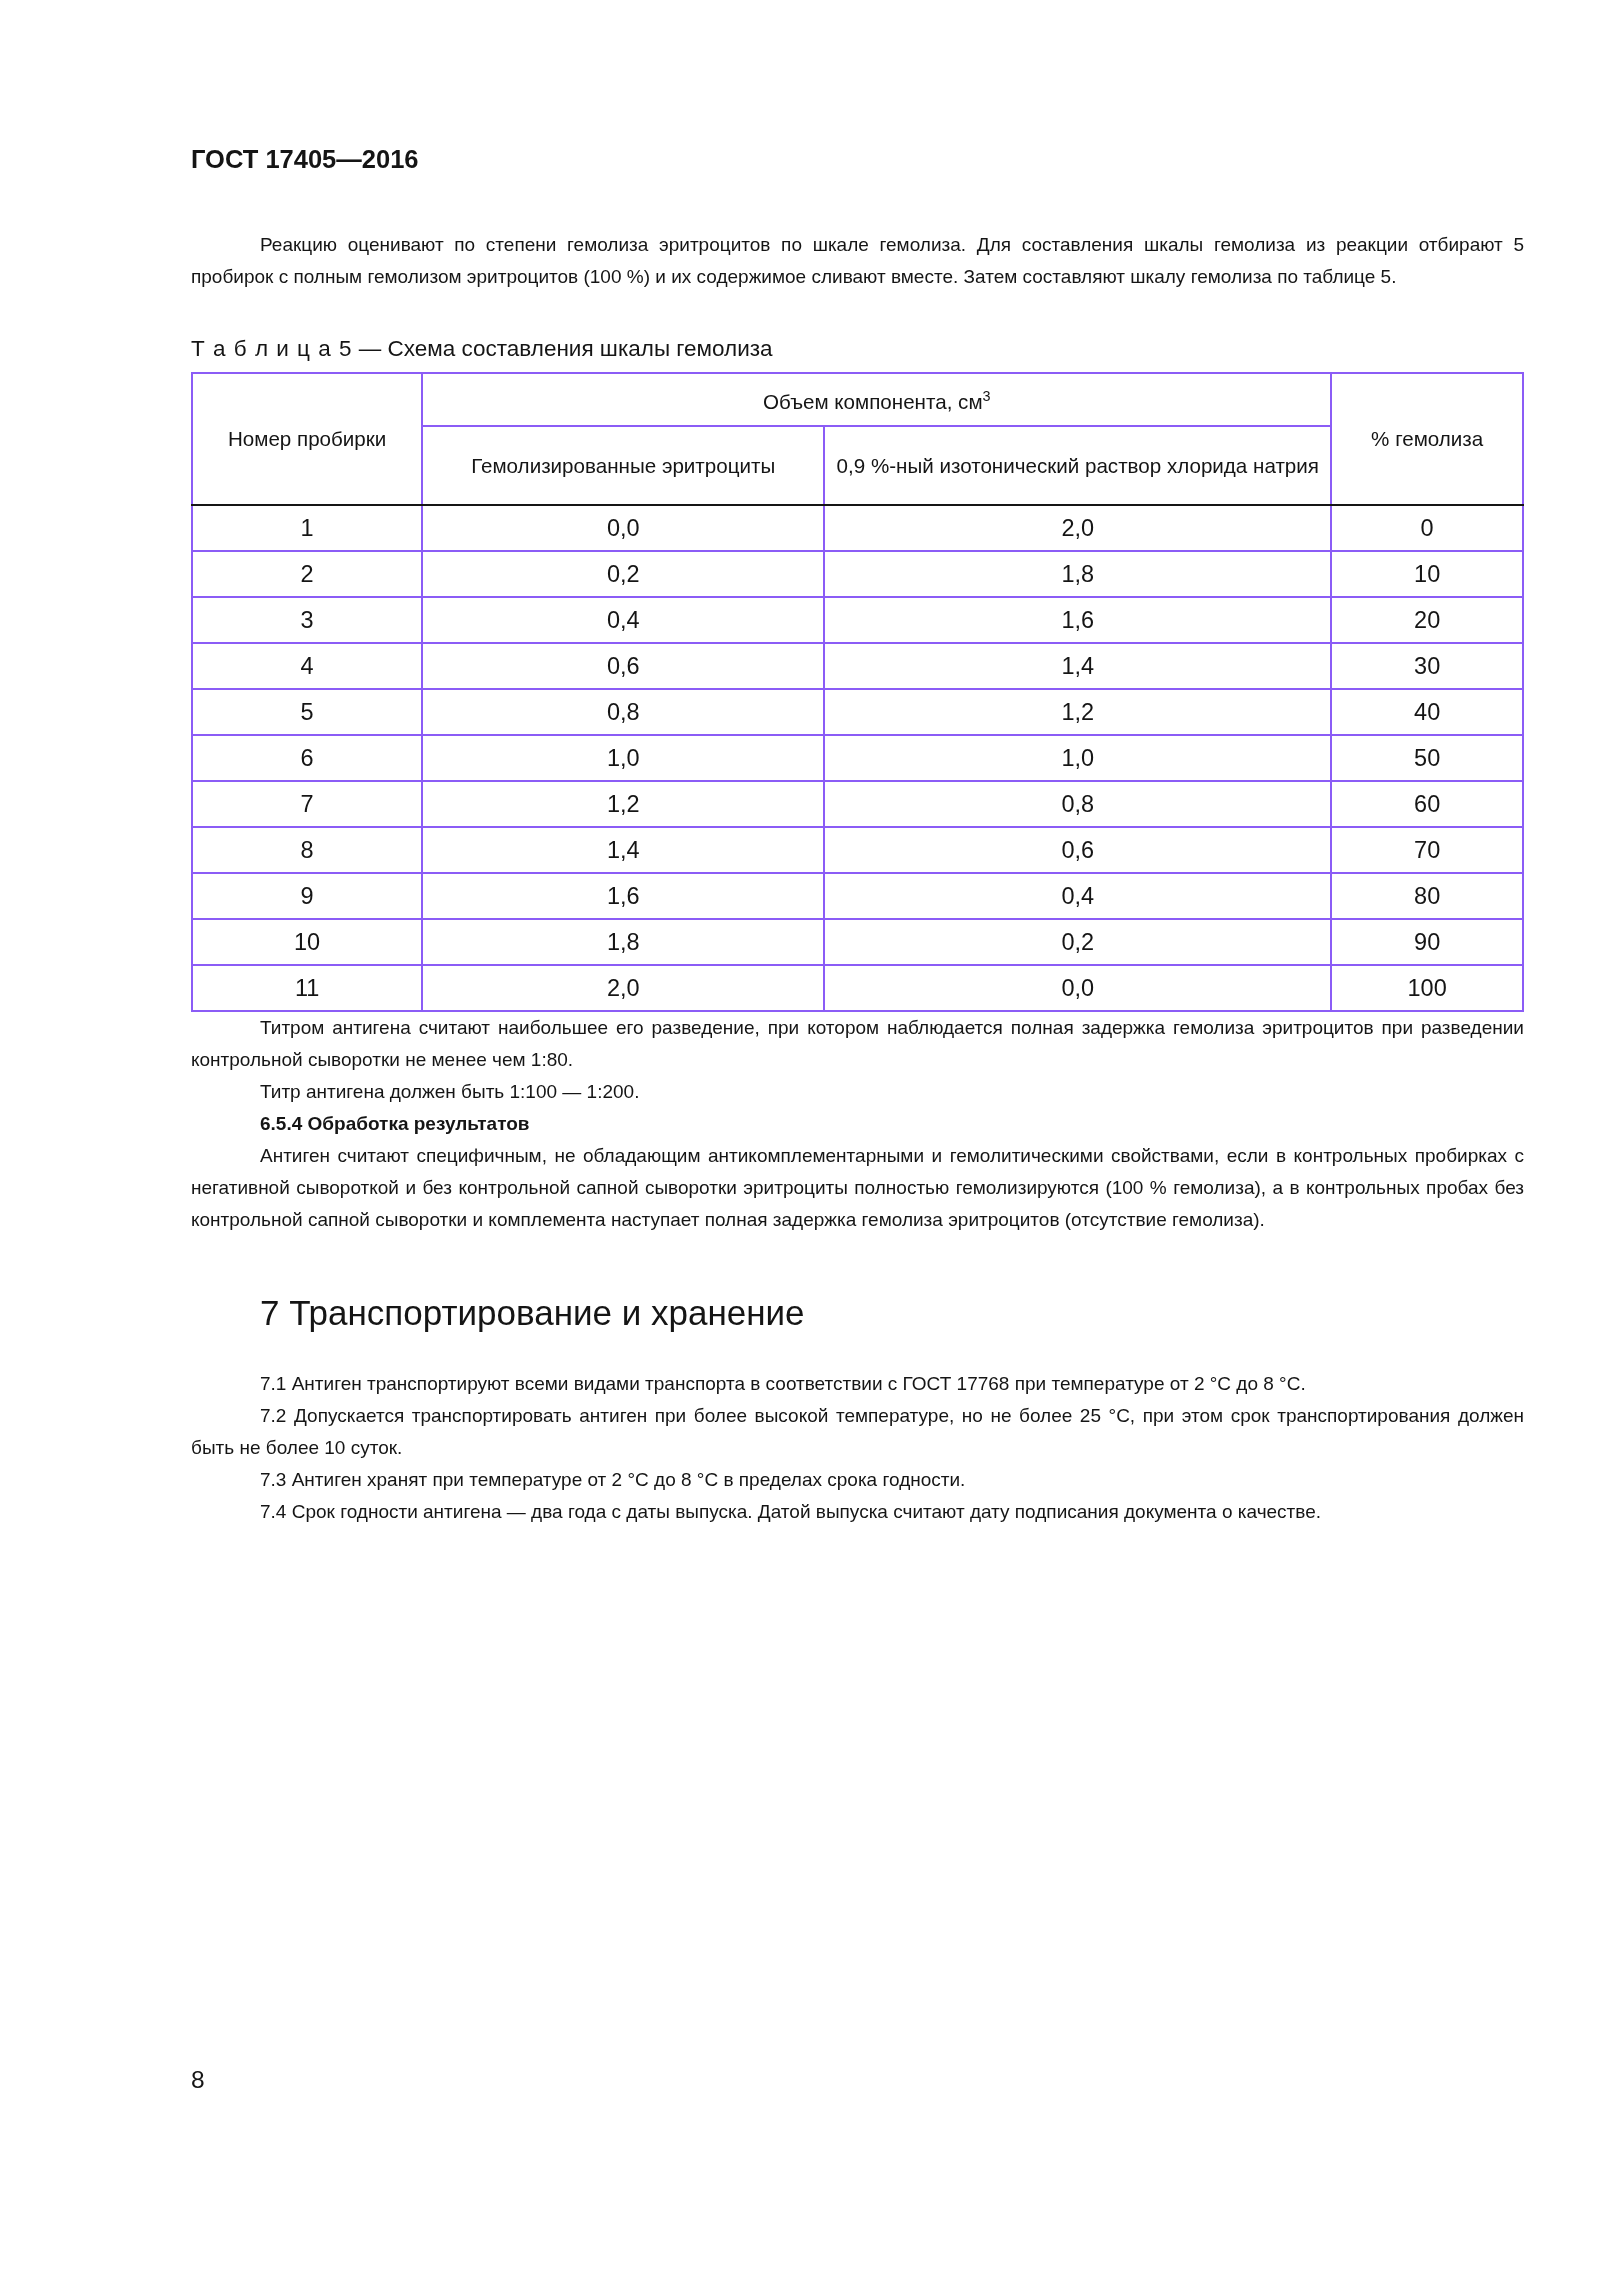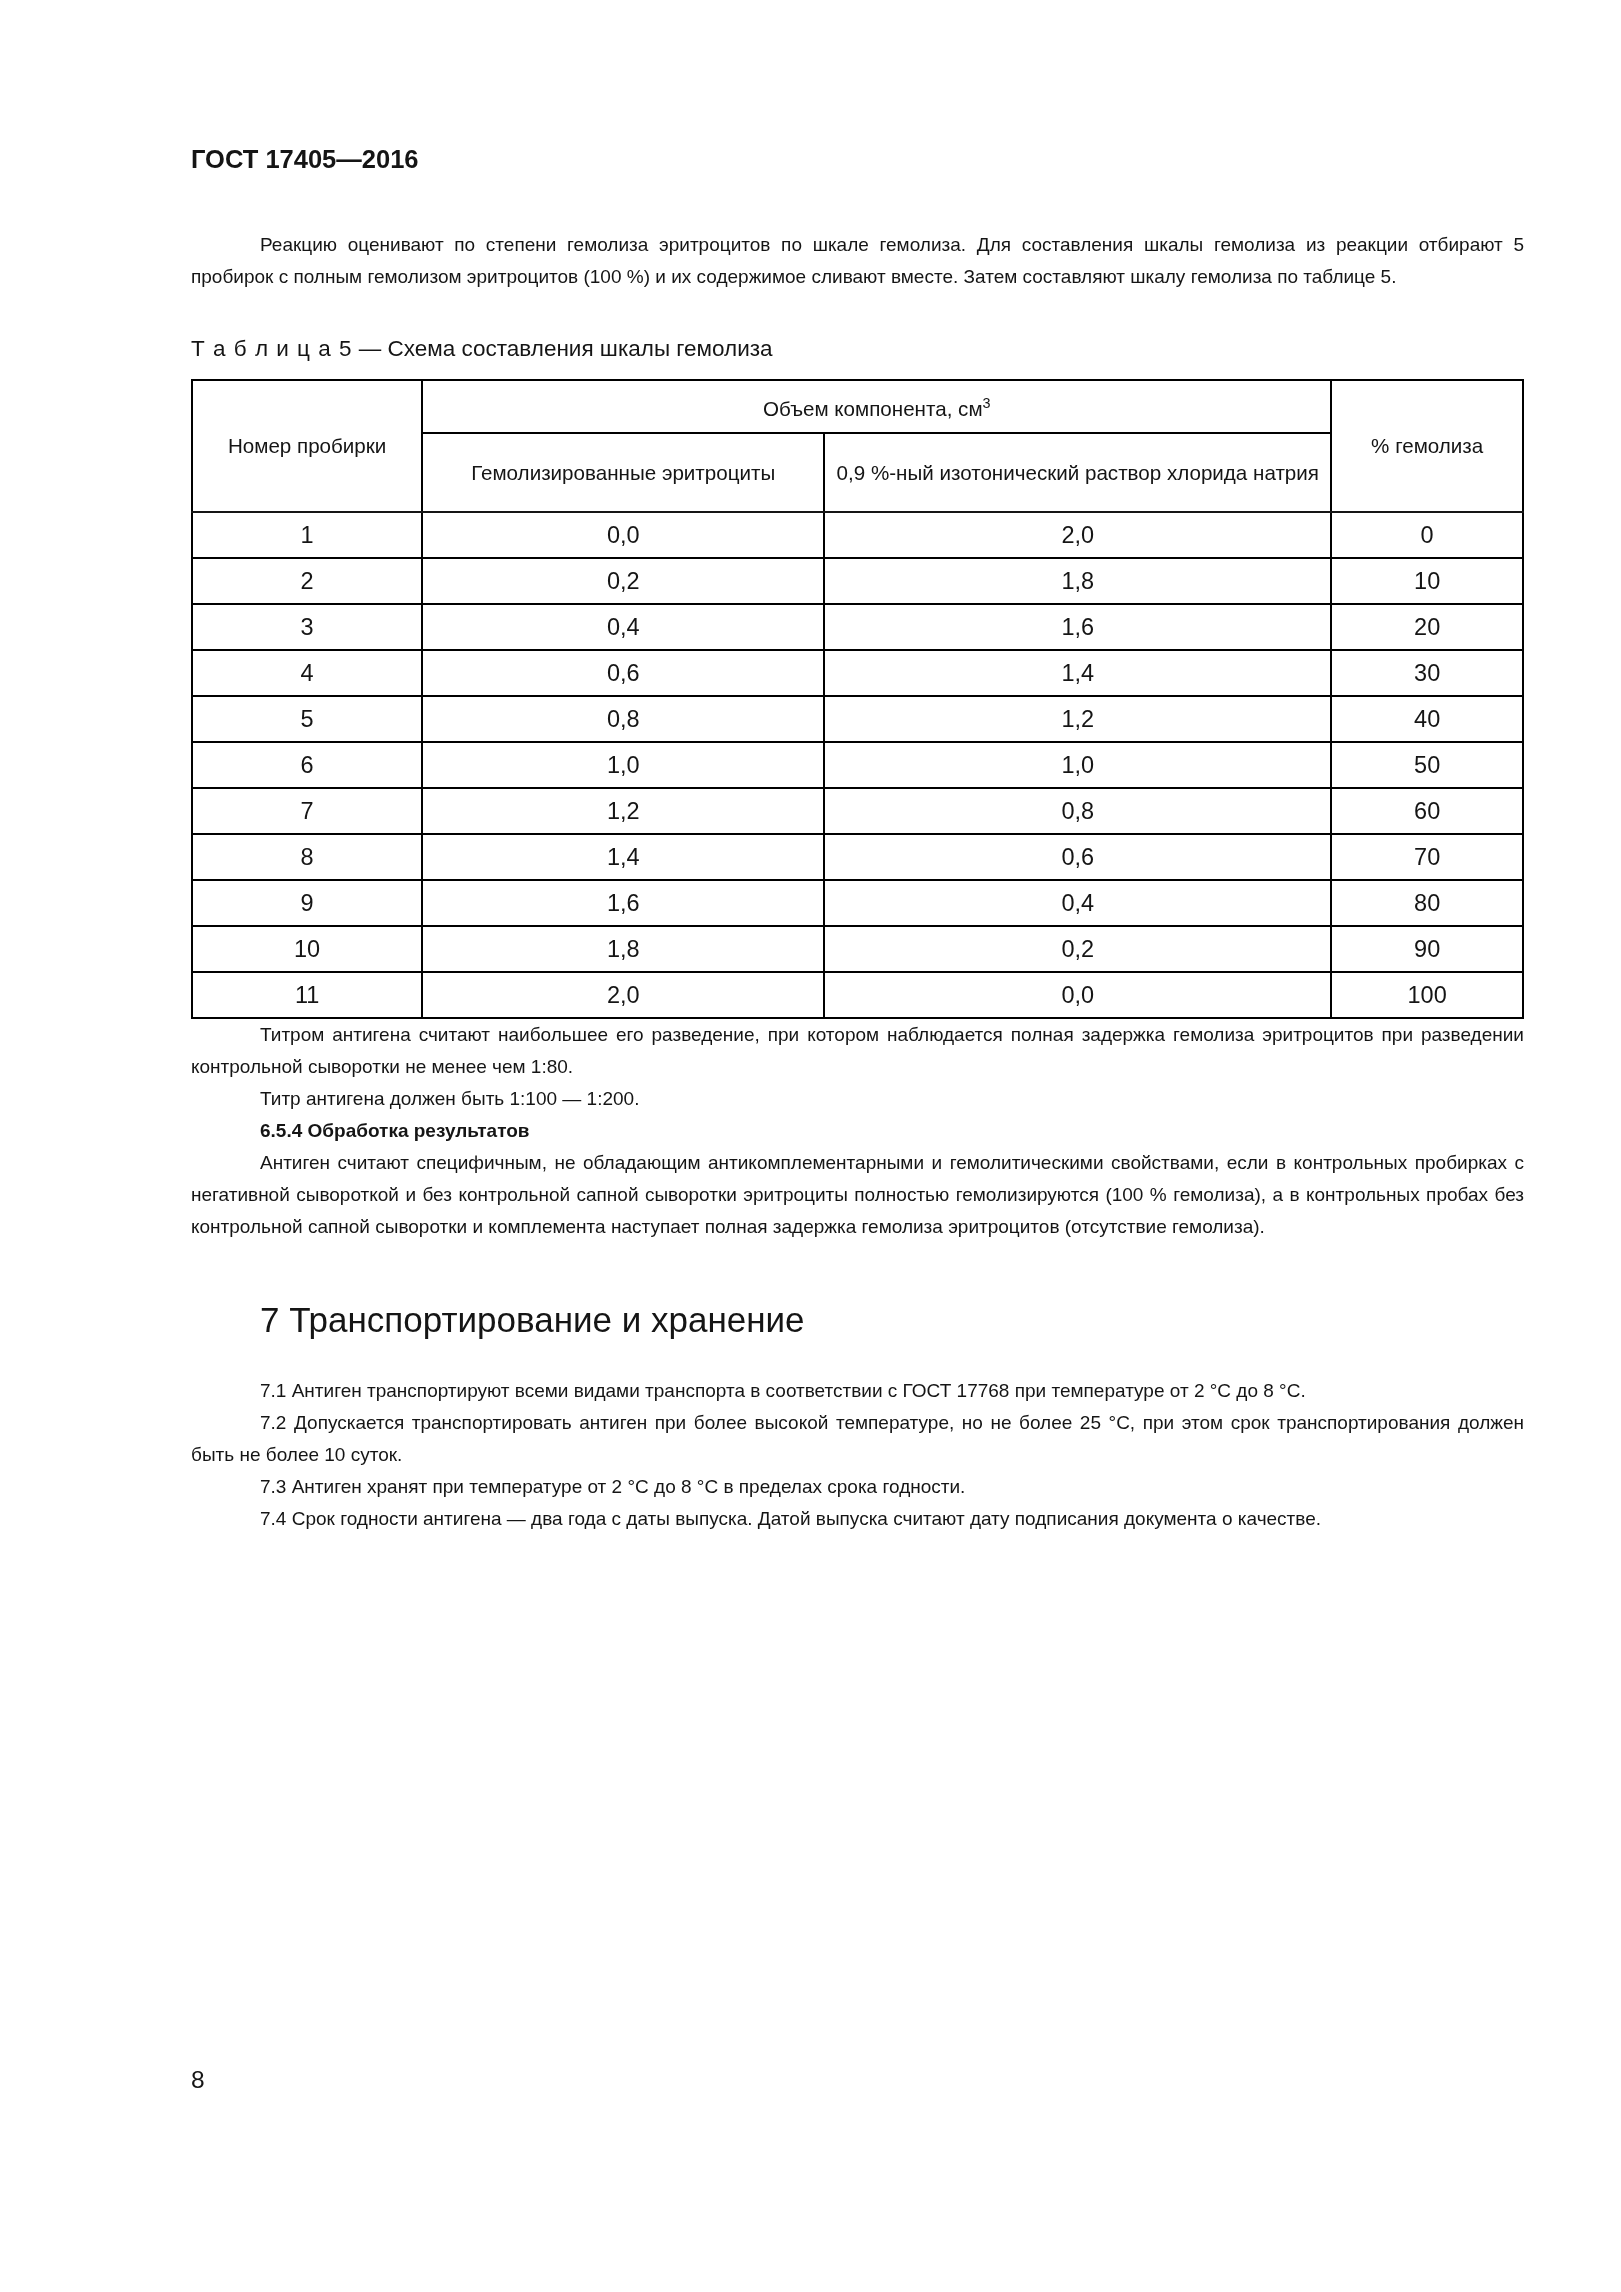--- a/index.html
+++ b/index.html
@@ -10,27 +10,27 @@
     position: relative; overflow: hidden;
   }
   .content {
     position: absolute; left: 191px; top: 145px; width: 1333px;
   }
   .doc-header { font-size: 25.5px; font-weight: bold; margin-bottom: 55px; }
   p.body {
     font-size: 19px; line-height: 32px;
     text-align: justify; text-indent: 69px; margin: 0;
   }
-  .caption { font-size: 22.5px; margin-top: 43px; margin-bottom: 17px; }
+  .caption { font-size: 22.5px; margin-top: 43px; margin-bottom: 10px; }
   .caption .cap-label { letter-spacing: 1px; }
   table.gtable {
     width: 100%; border-collapse: collapse;
     border: 2px solid #151515; table-layout: fixed;
   }
-  table.gtable th, table.gtable td { border: 2px solid #000000; padding: 2px 4px; }
+  table.gtable th, table.gtable td { border: 2px solid #8b5cf6; padding: 2px 4px; }
   col.c1 { width: 17.3%; } col.c2 { width: 30.2%; } col.c3 { width: 38.1%; } col.c4 { width: 14.4%; }
   thead th {
     font-size: 20.6px; font-weight: normal; line-height: 25.5px;
     text-align: center; vertical-align: middle;
   }
   tr.group-row th { height: 47px; }
   tr.sub-row th { height: 73px; }
   thead tr.sub-row th, thead th.span2 { border-bottom: 2.9px solid #151515; border-radius: 29px; }
   tbody td { font-size: 23.5px; text-align: center; height: 40px; vertical-align: middle; }
   .p-after { margin-top: 45px; }

